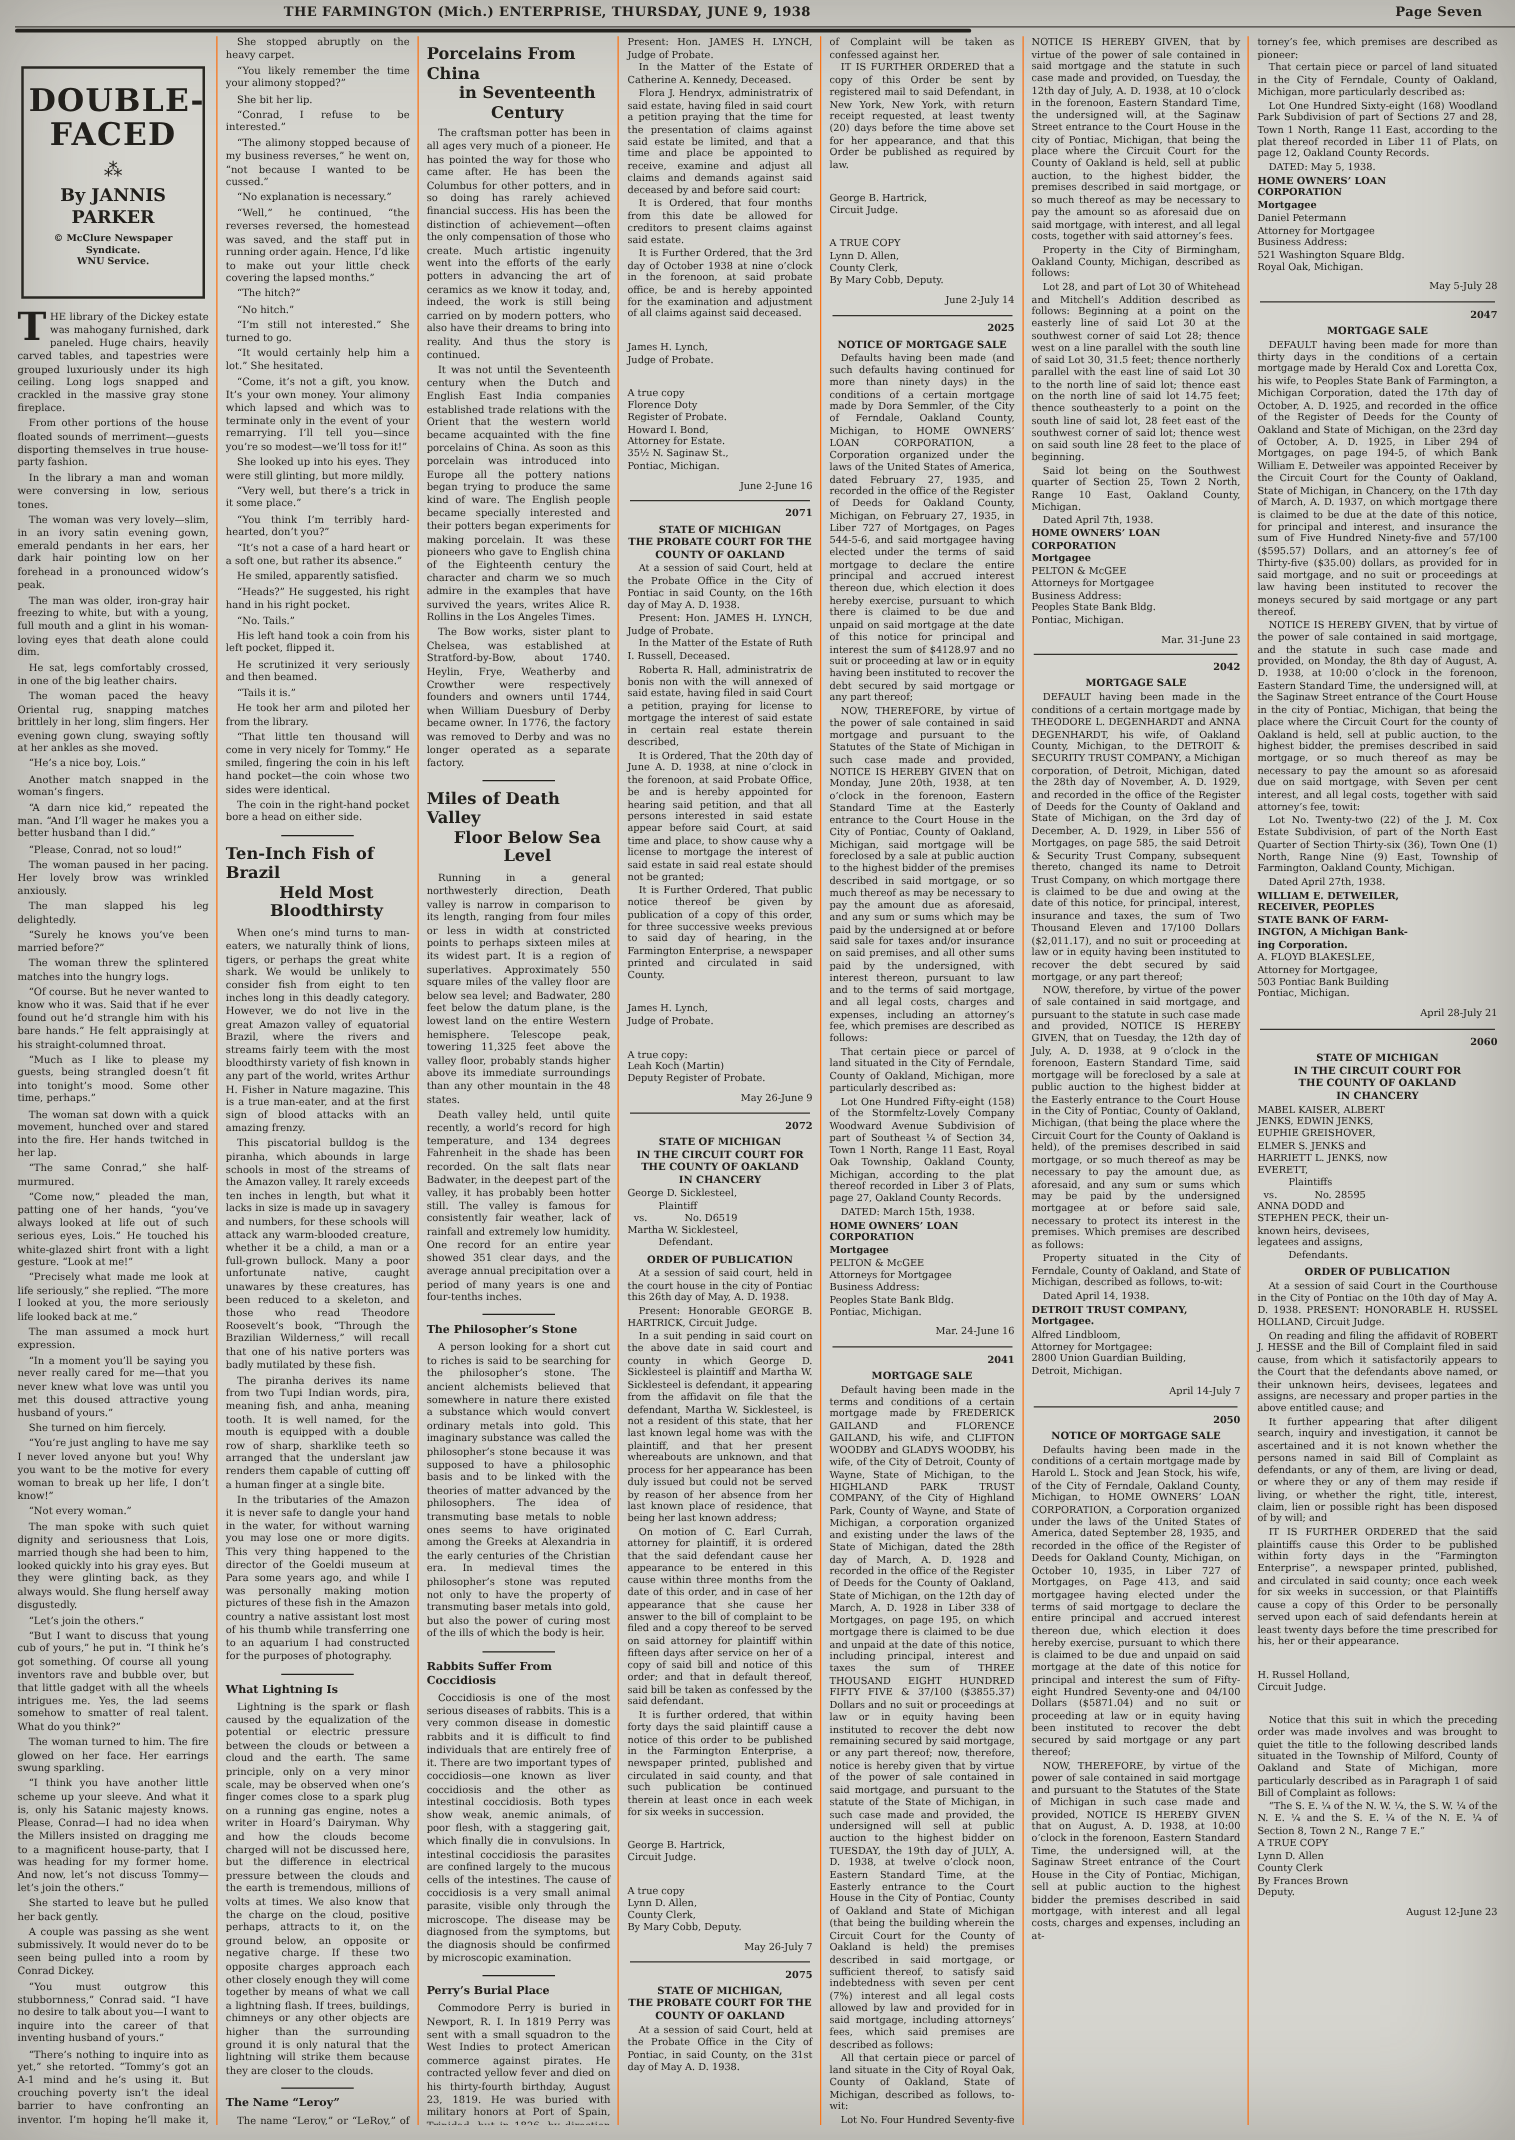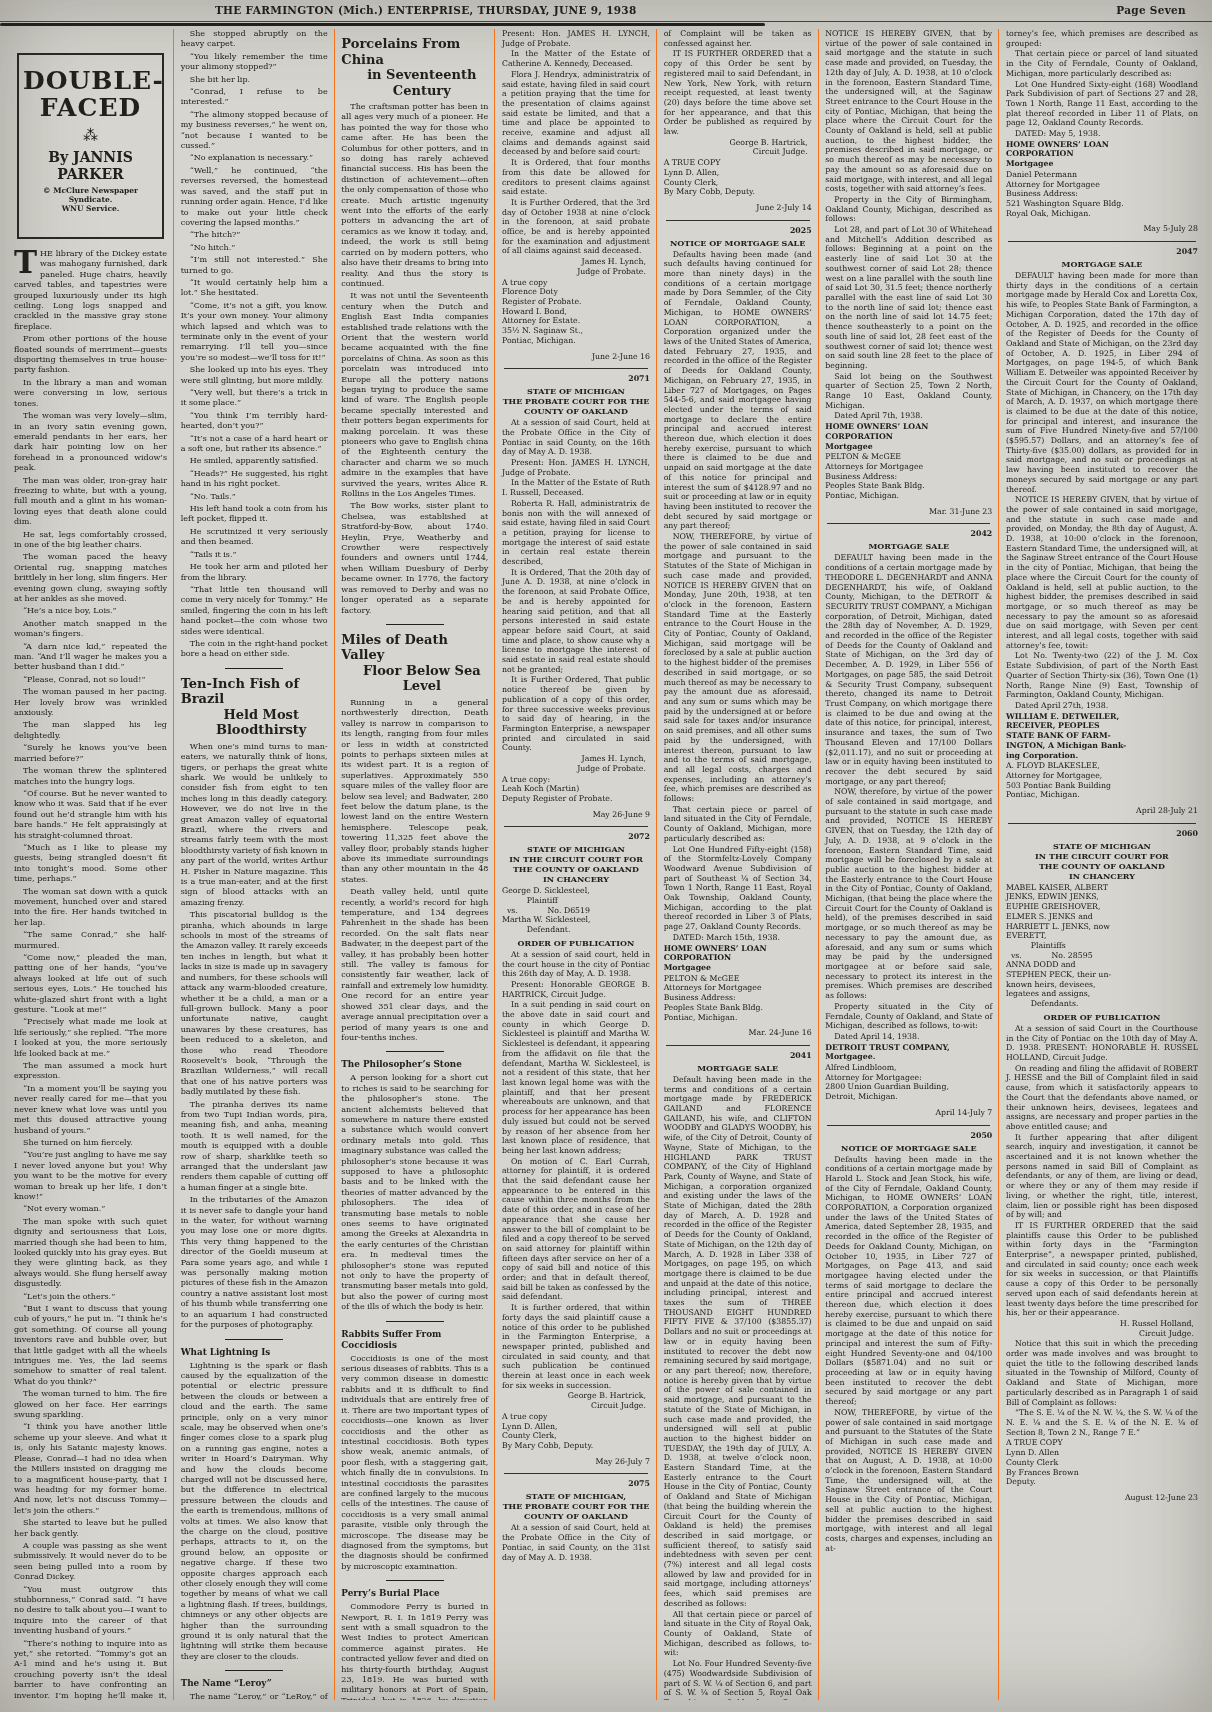--- a/index.html
+++ b/index.html
@@ -1,19 +1,19 @@
 <!DOCTYPE html>
 <html><head>
 <meta charset="utf-8">
 <style>
   html,body{margin:0;padding:0;background:#8f8d86;}
   .page{position:relative;width:1212px;height:1712px;background:#d6d5cf;overflow:hidden;
         box-shadow:inset 0 0 90px rgba(60,55,45,.35);color:#22201c;}
   .masthead{position:relative;height:17px;padding-top:3px;
-            font:700 10.5px/12px "DejaVu Serif", serif;letter-spacing:.3px;}
+            font:700 10.5px/12px "DejaVu Serif", serif;letter-spacing:.3px;margin-left:12px;}
   .mast-title{position:absolute;left:215px;top:4px;white-space:nowrap;}
   .mast-page{position:absolute;right:26px;top:4px;font-weight:700;}
   .mast-rule{position:absolute;left:0;top:21px;width:100%;border-top:1px solid #45423c;}
   .mast-bar{position:absolute;left:0;top:23px;width:765px;height:3px;background:#23211d;border-radius:2px;}
   .cols{display:flex;justify-content:space-between;padding:9px 8px 0;height:1680px;box-sizing:border-box;}
   .col{box-sizing:border-box;border-right:1px solid #f97316;padding:0 6px;overflow:hidden;height:100%;}
   .col:last-child{border-right:none;}
   .c1{flex:0 0 166px}.c2{flex:0 0 160px}.c3{flex:0 0 160px}.c4{flex:0 0 161px}
   .c5{flex:0 0 161px}.c6{flex:0 0 180px}.c7{flex:0 0 204px}
   
@@ -21,21 +21,21 @@
   .lead{text-indent:0;}
   .cap{float:left;font:700 31px/25px "DejaVu Serif", serif;padding:1px 3px 0 0;}
   .h1{font:700 13px/15.5px "DejaVu Serif", serif;margin:7px 0 4px;}
   .h1 .l2{display:block;text-align:center;padding-left:14px;}
   .h2{font:700 8.8px/11px "DejaVu Serif", serif;margin:6px 0 3px;}
   .hr{width:58px;border-top:1.5px solid #22201c;margin:8px auto 7px;}
   
   .lp{font:7.8px/9.7px "DejaVu Serif", serif;text-align:justify;text-indent:9px;margin:0 0 1px;}
   .cont{text-indent:0;}
   .lh{font:700 8px/10px "DejaVu Serif", serif;text-align:center;margin:3px 0 2px;}
-  .sig{font:7.8px/9.7px "DejaVu Serif", serif;text-align:right;padding-right:4px;margin:1px 0;}
+  .sig{font:7.8px/9.7px "DejaVu Serif", serif;padding-right:4px;margin:17px 0;}
   .lines{font:7.8px/9.7px "DejaVu Serif", serif;text-align:left;margin:1px 0;}
   .rlines{font:700 7.8px/9.7px "DejaVu Serif", serif;text-align:left;padding-right:2px;margin:1px 0;}
   .date{font:7.8px/9.7px "DejaVu Serif", serif;text-align:right;margin:6px 0 7px;}
   .num{font:700 7.8px/9px "DejaVu Serif", serif;text-align:right;margin:4px 0 1px;}
   .blkrule{border-top:1px solid #33312c;margin:4px 2px 5px;}
   
   .sbox{border:2px solid #2a2823;margin:24px 3px 10px;padding:12px 4px 24px;text-align:center;}
   .sbox .t{font:700 25px/27px "DejaVu Serif", serif;letter-spacing:1px;}
   .sbox .orn{font:15px/18px "DejaVu Sans", sans-serif;margin:6px 0 4px;}
   .sbox .by{font:700 14px/17px "DejaVu Serif", serif;margin:4px 0 3px;}
@@ -235,21 +235,21 @@
         <div class="rlines">DETROIT TRUST COMPANY,<br>Mortgagee.</div>
         <div class="lines">Alfred Lindbloom,<br>Attorney for Mortgagee:<br>2800 Union Guardian Building,<br>Detroit, Michigan.</div>
         <div class="date">April 14-July 7</div>
         <div class="blkrule"></div>
         <div class="num">2050</div>
         <div class="lh">NOTICE OF MORTGAGE SALE</div>
         <p class="lp">Defaults having been made in the conditions of a certain mortgage made by Harold L. Stock and Jean Stock, his wife, of the City of Ferndale, Oakland County, Michigan, to HOME OWNERS’ LOAN CORPORATION, a Corporation organized under the laws of the United States of America, dated September 28, 1935, and recorded in the office of the Register of Deeds for Oakland County, Michigan, on October 10, 1935, in Liber 727 of Mortgages, on Page 413, and said mortgagee having elected under the terms of said mortgage to declare the entire principal and accrued interest thereon due, which election it does hereby exercise, pursuant to which there is claimed to be due and unpaid on said mortgage at the date of this notice for principal and interest the sum of Fifty-eight Hundred Seventy-one and 04/100 Dollars ($5871.04) and no suit or proceeding at law or in equity having been instituted to recover the debt secured by said mortgage or any part thereof;</p>
         <p class="lp">NOW, THEREFORE, by virtue of the power of sale contained in said mortgage and pursuant to the Statutes of the State of Michigan in such case made and provided, NOTICE IS HEREBY GIVEN that on August, A. D. 1938, at 10:00 o’clock in the forenoon, Eastern Standard Time, the undersigned will, at the Saginaw Street entrance of the Court House in the City of Pontiac, Michigan, sell at public auction to the highest bidder the premises described in said mortgage, with interest and all legal costs, charges and expenses, including an at-</p>
       </div>
       <div class="col c7">
-        <p class="lp cont">torney’s fee, which premises are described as grouped:</p>
+        <p class="lp cont">torney’s fee, which premises are described as pioneer:</p>
         <p class="lp">That certain piece or parcel of land situated in the City of Ferndale, County of Oakland, Michigan, more particularly described as:</p>
         <p class="lp">Lot One Hundred Sixty-eight (168) Woodland Park Subdivision of part of Sections 27 and 28, Town 1 North, Range 11 East, according to the plat thereof recorded in Liber 11 of Plats, on page 12, Oakland County Records.</p>
         <p class="lp">DATED: May 5, 1938.</p>
         <div class="rlines">HOME OWNERS’ LOAN<br>CORPORATION<br>Mortgagee</div>
         <div class="lines">Daniel Petermann<br>Attorney for Mortgagee<br>Business Address:<br>521 Washington Square Bldg.<br>Royal Oak, Michigan.</div>
         <div class="date">May 5-July 28</div>
         <div class="blkrule"></div>
         <div class="num">2047</div>
         <div class="lh">MORTGAGE SALE</div>
         <p class="lp">DEFAULT having been made for more than thirty days in the conditions of a certain mortgage made by Herald Cox and Loretta Cox, his wife, to Peoples State Bank of Farmington, a Michigan Corporation, dated the 17th day of October, A. D. 1925, and recorded in the office of the Register of Deeds for the County of Oakland and State of Michigan, on the 23rd day of October, A. D. 1925, in Liber 294 of Mortgages, on page 194-5, of which Bank William E. Detweiler was appointed Receiver by the Circuit Court for the County of Oakland, State of Michigan, in Chancery, on the 17th day of March, A. D. 1937, on which mortgage there is claimed to be due at the date of this notice, for principal and interest, and insurance the sum of Five Hundred Ninety-five and 57/100 ($595.57) Dollars, and an attorney’s fee of Thirty-five ($35.00) dollars, as provided for in said mortgage, and no suit or proceedings at law having been instituted to recover the moneys secured by said mortgage or any part thereof.</p>

